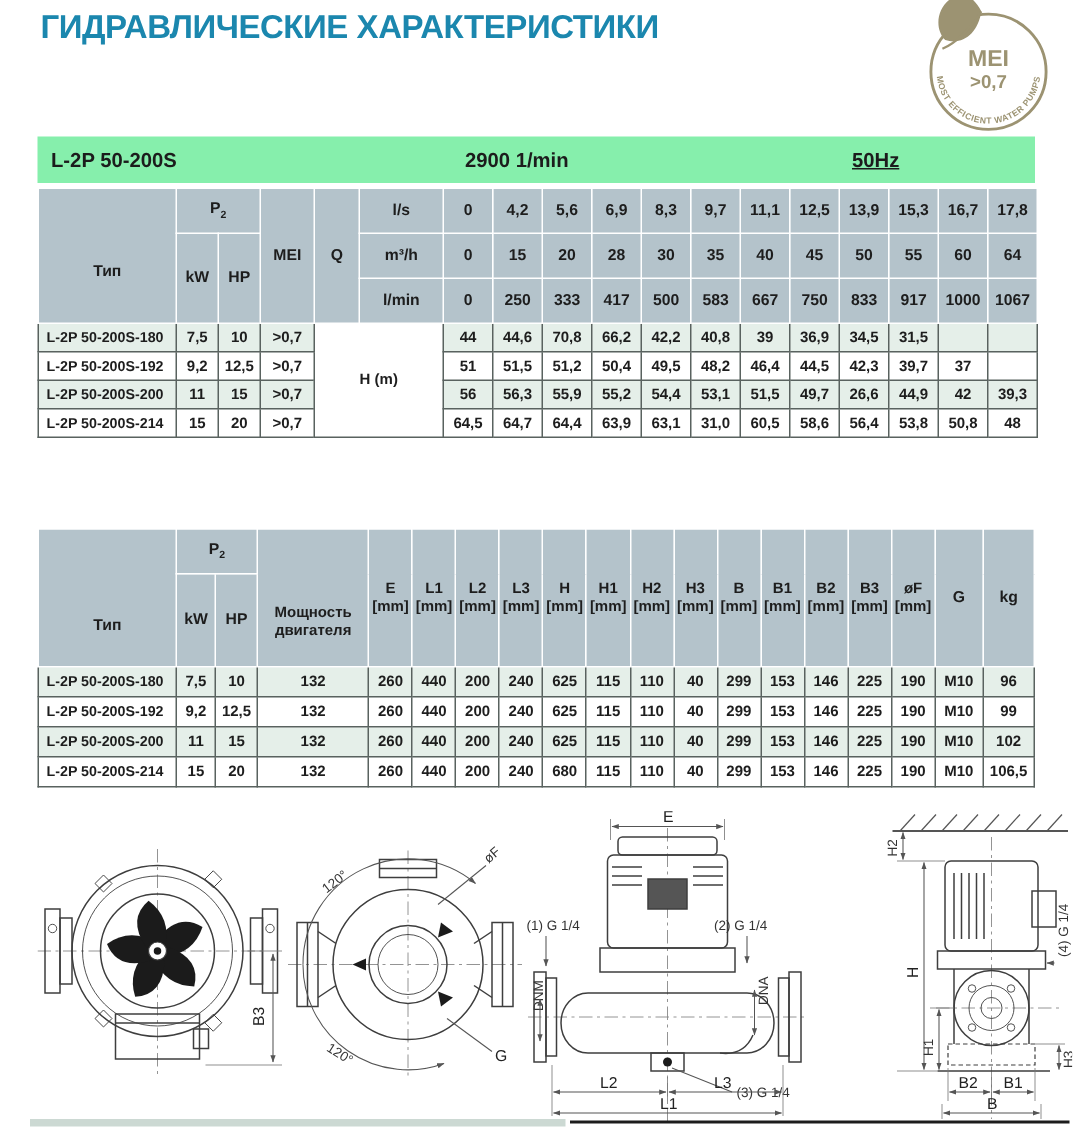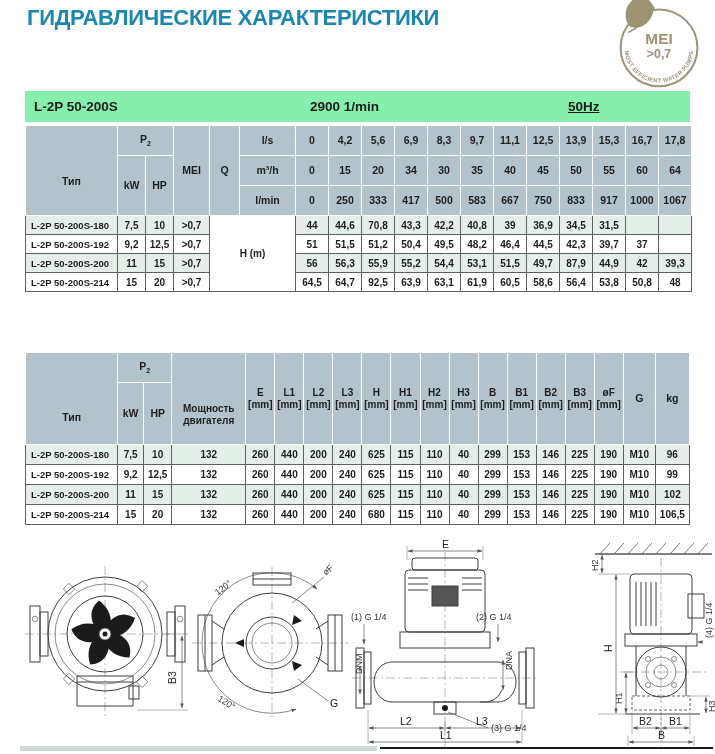--- a/index.html
+++ b/index.html
@@ -116,21 +116,21 @@
           <th>16,7</th>
           <th>17,8</th>
       </tr>
       <tr>
         <th rowspan="2">kW</th>
         <th rowspan="2">HP</th>
         <th>m³/h</th>
         <th>0</th>
           <th>15</th>
           <th>20</th>
-          <th>34</th>
+          <th>28</th>
           <th>30</th>
           <th>35</th>
           <th>40</th>
           <th>45</th>
           <th>50</th>
           <th>55</th>
           <th>60</th>
           <th>64</th>
       </tr>
       <tr>
@@ -152,21 +152,21 @@
     <tbody>
       <tr class="odd">
         <td class="tl">L-2P 50-200S-180</td>
         <td>7,5</td>
         <td>10</td>
         <td>&gt;0,7</td>
         <td class="hm" rowspan="4" colspan="2">H (m)</td>
         <td>44</td>
           <td>44,6</td>
           <td>70,8</td>
-          <td>43,3</td>
+          <td>66,2</td>
           <td>42,2</td>
           <td>40,8</td>
           <td>39</td>
           <td>36,9</td>
           <td>34,5</td>
           <td>31,5</td>
           <td></td>
           <td></td>
       </tr>
       <tr>
@@ -193,36 +193,36 @@
         <td>15</td>
         <td>&gt;0,7</td>
         <td>56</td>
           <td>56,3</td>
           <td>55,9</td>
           <td>55,2</td>
           <td>54,4</td>
           <td>53,1</td>
           <td>51,5</td>
           <td>49,7</td>
-          <td>87,9</td>
+          <td>26,6</td>
           <td>44,9</td>
           <td>42</td>
           <td>39,3</td>
       </tr>
       <tr>
         <td class="tl">L-2P 50-200S-214</td>
         <td>15</td>
         <td>20</td>
         <td>&gt;0,7</td>
         <td>64,5</td>
           <td>64,7</td>
-          <td>92,5</td>
+          <td>64,4</td>
           <td>63,9</td>
           <td>63,1</td>
-          <td>61,9</td>
+          <td>31,0</td>
           <td>60,5</td>
           <td>58,6</td>
           <td>56,4</td>
           <td>53,8</td>
           <td>50,8</td>
           <td>48</td>
       </tr>
     </tbody>
   </table>
 

